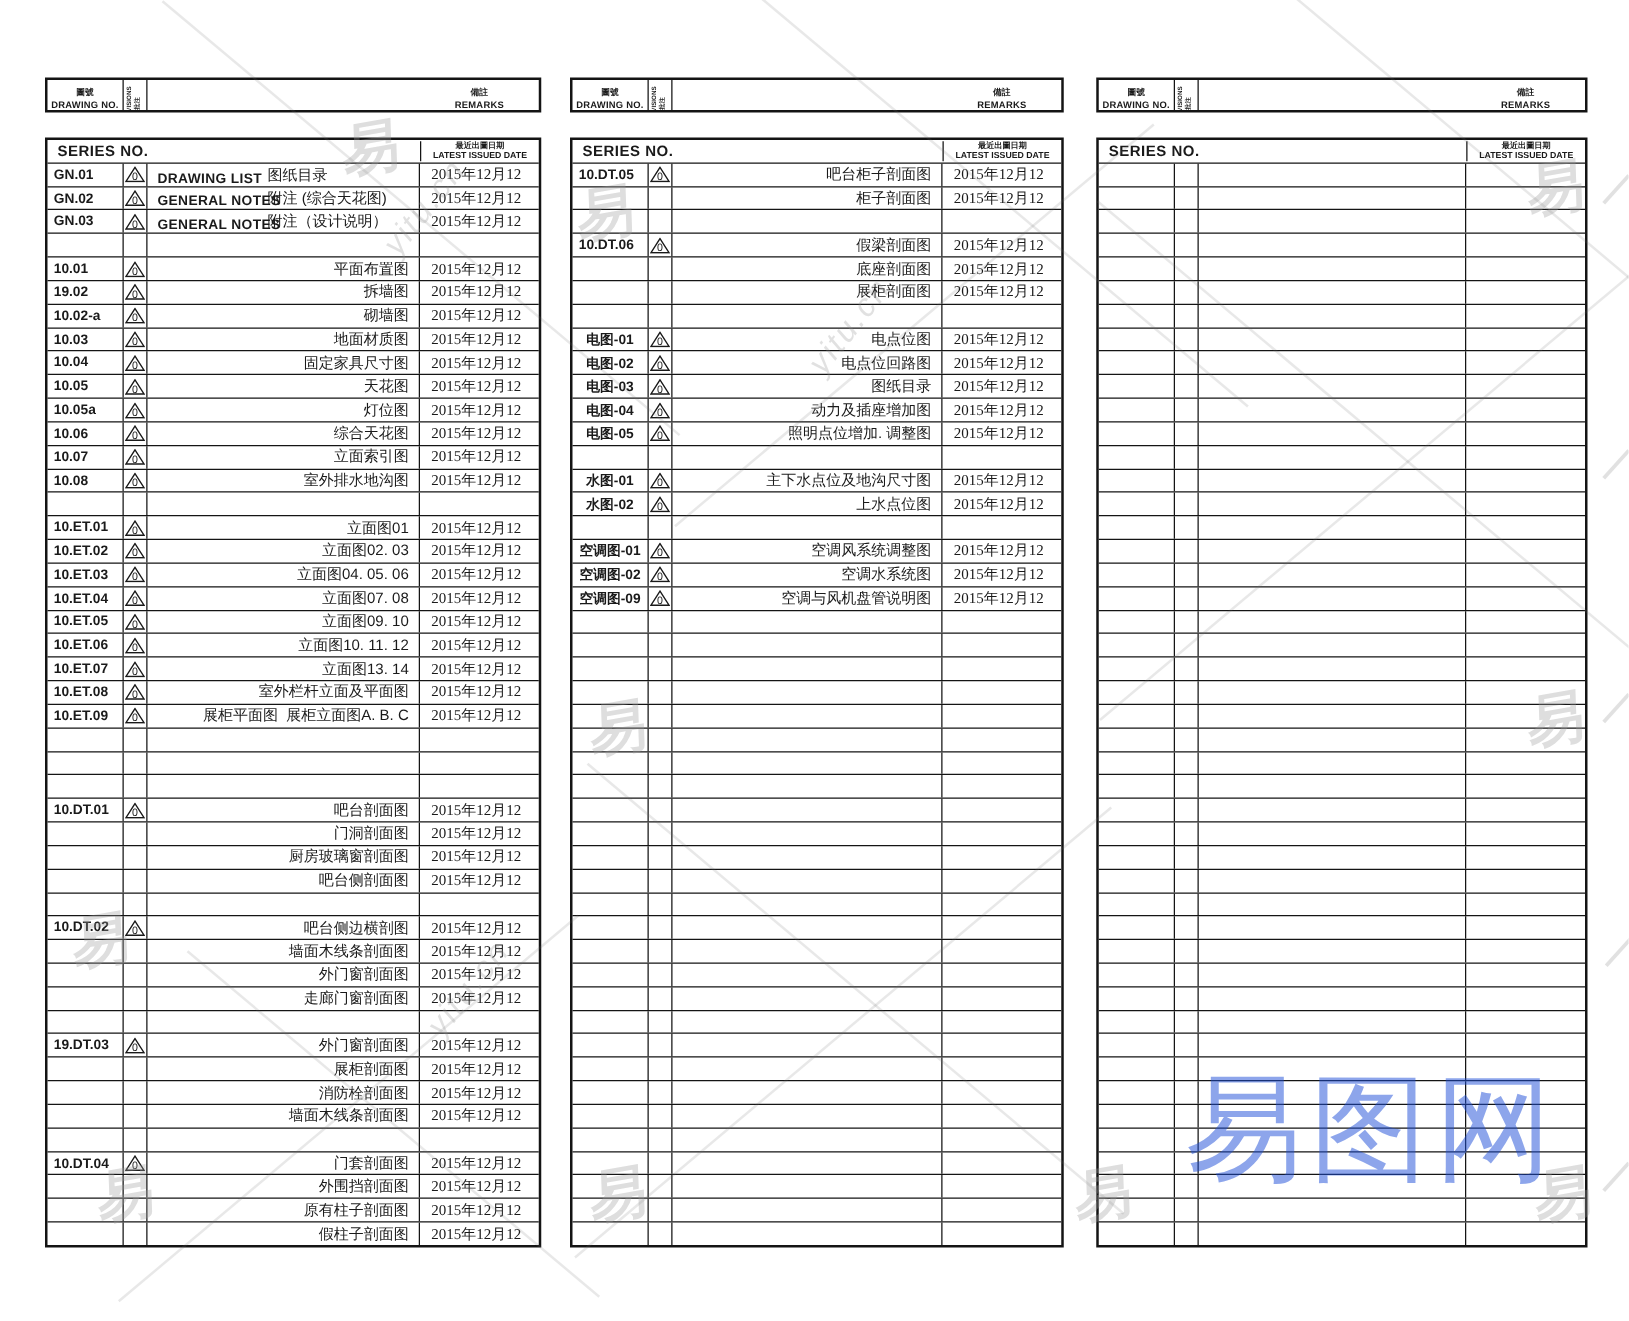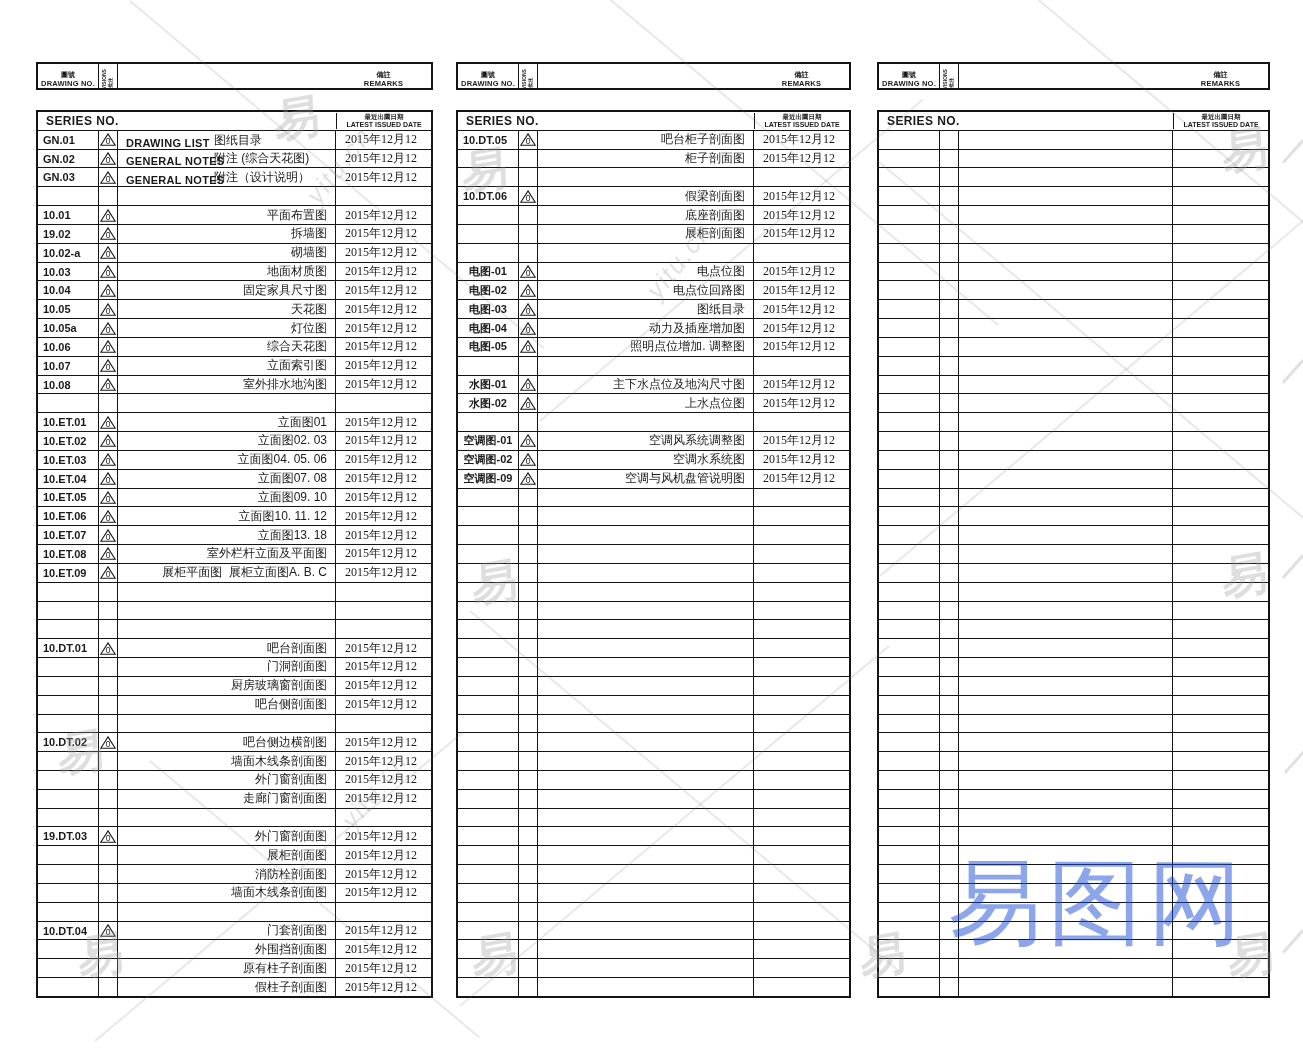--- a/index.html
+++ b/index.html
@@ -314,21 +314,21 @@
           <div class="cell c-date">2015年12月12</div>
         </div>
         <div class="trow">
           <div class="cell c-no">10.ET.07</div>
           <div class="cell c-rev">
             <svg class="tri" viewBox="0 0 16 13" width="16" height="13">
               <polygon points="8,0.9 15.2,12.2 0.8,12.2" fill="none" stroke="#1a1a1a" stroke-width="1.1"></polygon>
               <text x="8" y="11" text-anchor="middle" font-size="8.5" fill="#1a1a1a" font-family="Liberation Sans, sans-serif">0</text>
             </svg>
           </div>
-          <div class="cell c-desc"><span class="zh">立面图13. 18</span></div>
+          <div class="cell c-desc"><span class="zh">立面图13. 14</span></div>
           <div class="cell c-date">2015年12月12</div>
         </div>
         <div class="trow">
           <div class="cell c-no">10.ET.08</div>
           <div class="cell c-rev">
             <svg class="tri" viewBox="0 0 16 13" width="16" height="13">
               <polygon points="8,0.9 15.2,12.2 0.8,12.2" fill="none" stroke="#1a1a1a" stroke-width="1.1"></polygon>
               <text x="8" y="11" text-anchor="middle" font-size="8.5" fill="#1a1a1a" font-family="Liberation Sans, sans-serif">0</text>
             </svg>
           </div>

